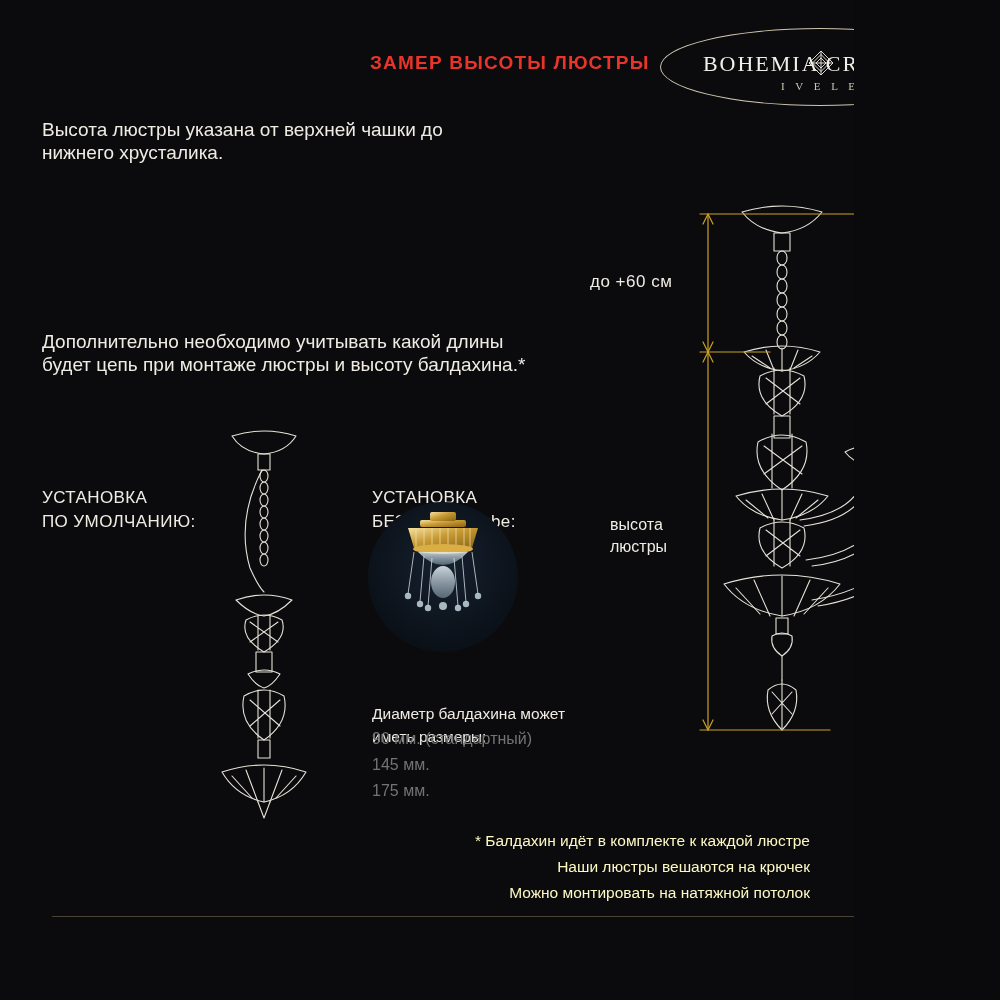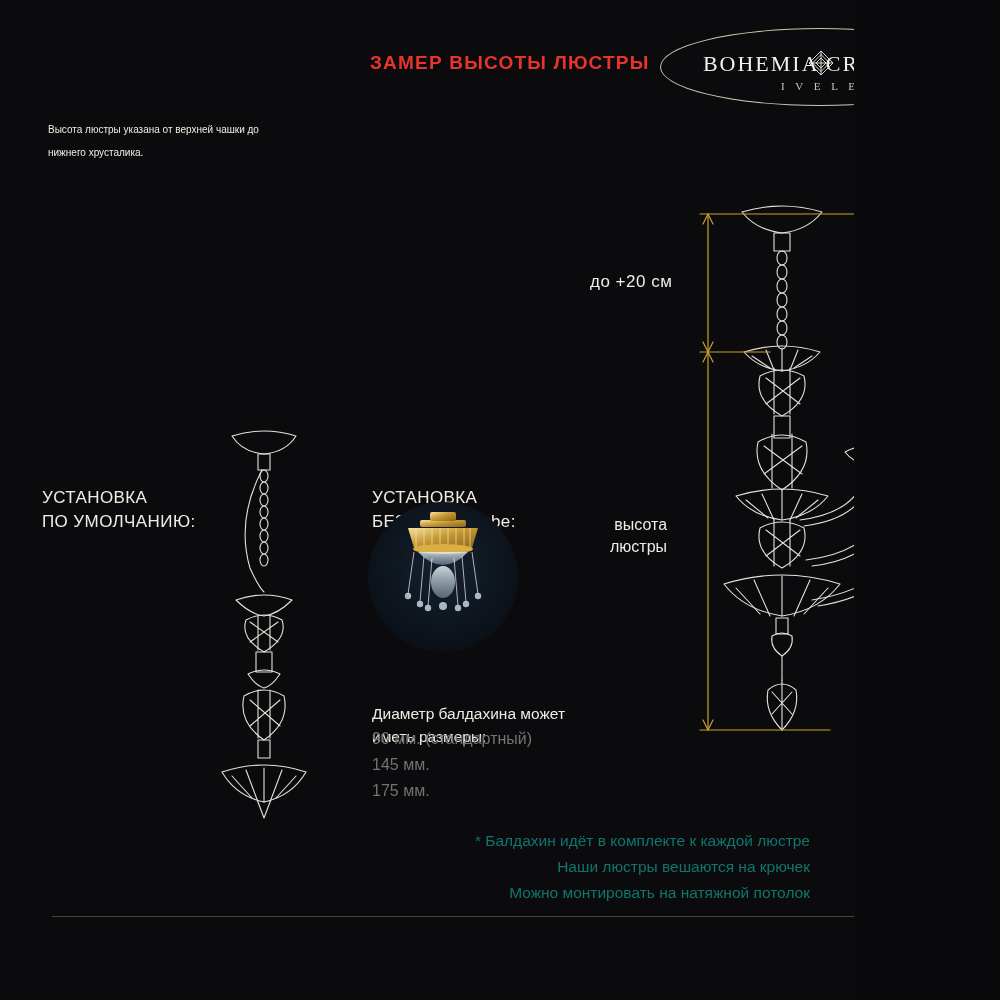--- a/index.html
+++ b/index.html
@@ -70,26 +70,25 @@
   .brand-diamond {
     position: absolute;
     left: 148px;
     top: 22px;
     width: 26px;
     height: 26px;
   }
   
   .para {
     position: absolute;
-    font-size: 10px;
+    font-size: 19px;
     line-height: 23px;
     color: #efece4;
     white-space: pre-line;
     left: 42px;
-    margin-left: 6px;
   }
   .p1 { top: 118px; }
   .p2 { top: 185px; }
   .p3 { top: 258px; }
   .p4 { top: 330px; }
 
   
   .label-block {
     position: absolute;
     font-size: 17px;
@@ -136,21 +135,21 @@
   }
 
   
   .footer-notes {
     position: absolute;
     right: 44px;
     top: 828px;
     text-align: right;
     font-size: 15.5px;
     line-height: 26px;
-    color: #0f766e;
+    color: #fef9c3;
     white-space: pre-line;
   }
   .footer-rule {
     position: absolute;
     left: 52px;
     top: 916px;
     width: 898px;
     height: 1px;
     background: #4a4438;
   }
@@ -164,21 +163,21 @@
     color: #efece4;
     letter-spacing: .5px;
   }
   .dim-height {
     position: absolute;
     left: 610px;
     top: 514px;
     font-size: 16px;
     line-height: 22px;
     color: #efece4;
-    text-align: right;
+    text-align: left;
     white-space: pre-line;
   }
 
   .svg-layer {
     position: absolute;
     left: 0; top: 0;
     width: 1000px; height: 1000px;
     pointer-events: none;
   }
 </style>
@@ -198,20 +197,22 @@
         <path d="M13 1 L25 13 L13 25 L1 13 Z"></path>
         <path d="M13 4.5 L21.5 13 L13 21.5 L4.5 13 Z"></path>
         <path d="M13 8 L18 13 L13 18 L8 13 Z"></path>
         <path d="M1 13 H25 M13 1 V25"></path>
       </g>
     </svg>
   </div>
 
   <div class="para p1">Высота люстры указана от верхней чашки до
 нижнего хрусталика.</div>
+  <div class="para p4">Дополнительно необходимо учитывать какой длины
+будет цепь при монтаже люстры и высоту балдахина.*</div>
 
   <div class="label-block lbl-default">УСТАНОВКА
 ПО УМОЛЧАНИЮ:</div>
   <div class="label-block lbl-nochain">УСТАНОВКА
 БЕЗ ЦЕПИ, Tube:</div>
 
   <div class="photo">
     <svg width="150" height="150" viewBox="0 0 150 150">
       <defs>
         <linearGradient id="gold" x1="0" y1="0" x2="1" y2="1">
@@ -248,21 +249,21 @@
       <rect x="62" y="10" width="26" height="9" rx="2" fill="url(#gold)"></rect>
     </svg>
   </div>
 
   <div class="diam-text">Диаметр балдахина может
 иметь размеры:</div>
   <div class="sizes">90 мм. (стандартный)
 145 мм.
 175 мм.</div>
 
-  <div class="dim-top">до +20 см</div>
+  <div class="dim-top">до +60 см</div>
   <div class="dim-height">высота
 люстры</div>
 
   <div class="footer-notes">* Балдахин идёт в комплекте к каждой люстре
 Наши люстры вешаются на крючек
 Можно монтировать на натяжной потолок</div>
   <div class="footer-rule"></div>
 
   <svg class="svg-layer" viewBox="0 0 1000 1000">
     <g stroke="#e6e2d8" fill="none" stroke-width="1.1" stroke-linecap="round" stroke-linejoin="round">

